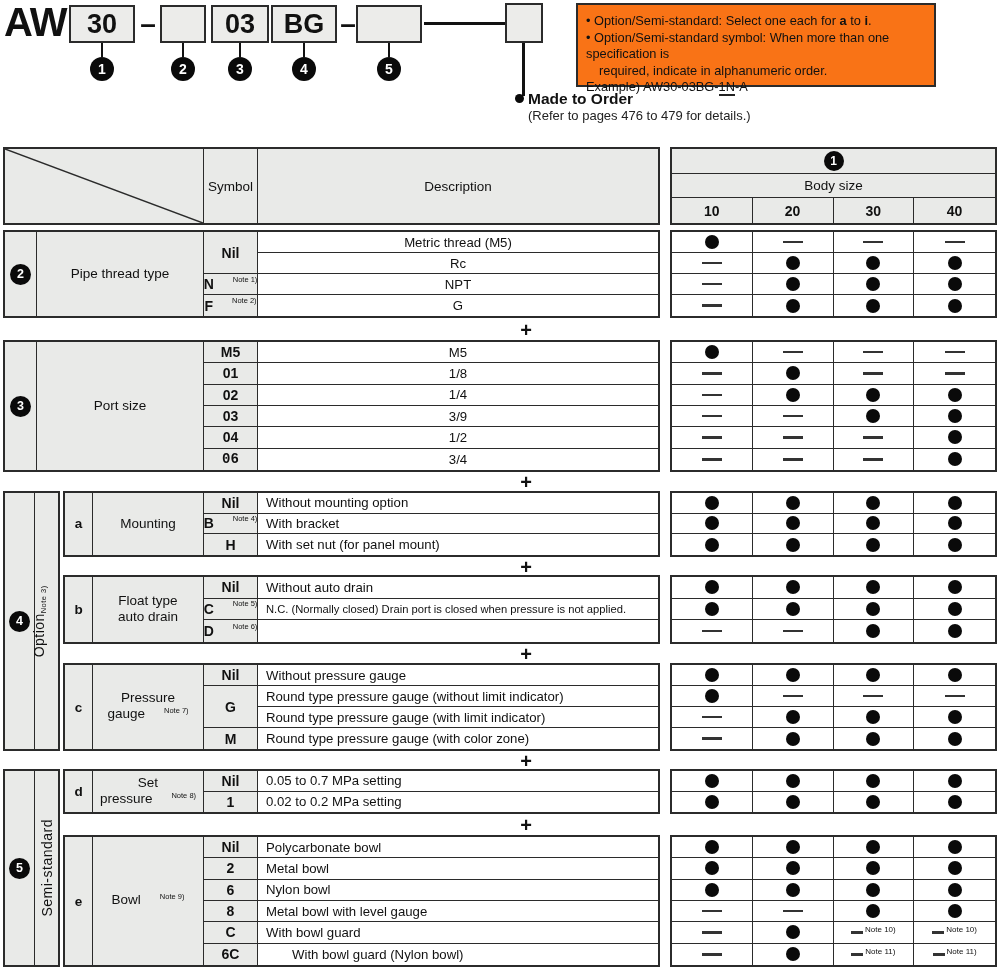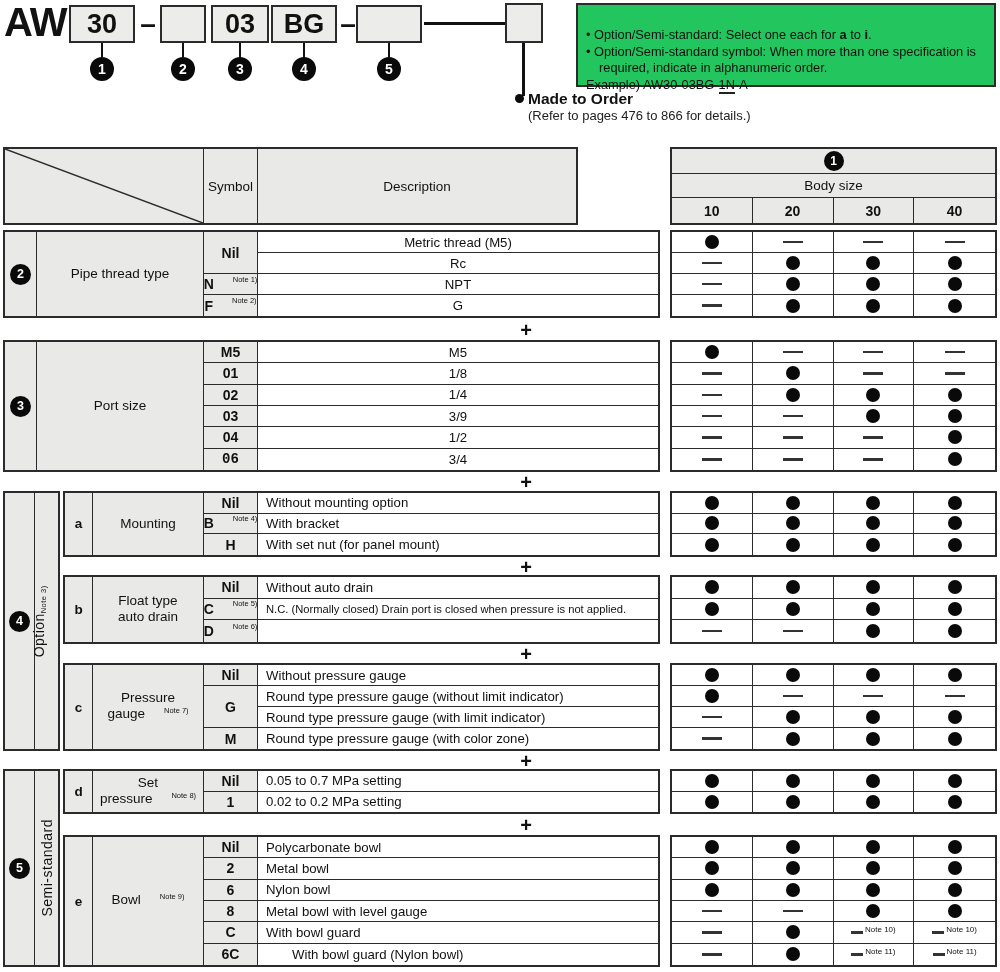--- a/index.html
+++ b/index.html
@@ -10,21 +10,21 @@
 .pndash{position:absolute;font-weight:bold;font-size:28px;text-align:center}
 .vline{position:absolute;background:#111}
 .hline{position:absolute;background:#111}
 .callout{background:#0a0a0a;color:#fff;border-radius:50%;display:flex;align-items:center;justify-content:center;font-weight:bold}
 .c24{width:24px;height:24px;font-size:14px}
 .c20{width:20px;height:20px;font-size:12px}
 .c22{width:21px;height:21px;font-size:12.5px}
 .bullet{position:absolute;width:9px;height:9px;border-radius:50%;background:#0a0a0a}
 .mto-title{position:absolute;font-weight:bold;font-size:15.5px}
 .mto-sub{position:absolute;font-size:13px;color:#222}
-.infobox{position:absolute;left:576px;top:3px;width:420px;height:84px;border:2px solid #2b2b2b;background:#22c55e;padding:22px 8px;font-size:12.8px;line-height:16.5px}
+.infobox{position:absolute;left:576px;top:3px;width:360px;height:84px;border:2px solid #2b2b2b;background:#f97316;padding:8px 8px;font-size:12.8px;line-height:16.5px}
 .infobox .ind{padding-left:13px}
 .uline{border-bottom:2px solid #222;padding-bottom:0px}
 .grid{display:grid;position:absolute;border:2px solid #2b2b2b;background:#fff}
 .cell{display:flex;align-items:center;justify-content:center;position:relative;min-width:0}
 .gray{background:#e9eae8}
 .br{border-right:1.5px solid #2b2b2b}
 .bb{border-bottom:1.5px solid #2b2b2b}
 .hdrlbl{font-size:13.5px}
 .sizen{font-weight:bold;font-size:14px}
 .sym{font-weight:bold;font-size:14px}
@@ -66,30 +66,30 @@
 <div class="vline" style="left:388px;top:43px;width:2px;height:14px"></div>
 <div class="callout c24 abs" style="left:90px;top:57px">1</div>
 <div class="callout c24 abs" style="left:171px;top:57px">2</div>
 <div class="callout c24 abs" style="left:228px;top:57px">3</div>
 <div class="callout c24 abs" style="left:292px;top:57px">4</div>
 <div class="callout c24 abs" style="left:377px;top:57px">5</div>
 
 <div class="vline" style="left:522px;top:43px;width:2.5px;height:53px"></div>
 <div class="bullet" style="left:515px;top:94px"></div>
 <div class="mto-title" style="left:528px;top:90px">Made to Order</div>
-<div class="mto-sub" style="left:528px;top:108px">(Refer to pages 476 to 866 for details.)</div>
+<div class="mto-sub" style="left:528px;top:108px">(Refer to pages 476 to 479 for details.)</div>
 
 <div class="infobox">
   <div><span>•</span> <span>Option/Semi-standard: Select one each for </span><b>a</b><span> to </span><b>i</b><span>.</span></div>
   <div><span>•</span> <span>Option/Semi-standard symbol: When more than one specification is</span></div>
   <div class="ind">required, indicate in alphanumeric order.</div>
   <div><span>Example) AW30-03BG-</span><span class="uline">1N</span><span>-A</span></div>
 </div>
 
-<div class="grid" style="left:3px;top:147px;width:575px;height:78px;grid-template-columns:199px 54px 1fr">
+<div class="grid" style="left:3px;top:147px;width:657px;height:78px;grid-template-columns:199px 54px 1fr">
   <div class="cell gray br">
     <svg class="diagsvg" viewBox="0 0 100 100" preserveAspectRatio="none">
         <line x1="0" y1="0" x2="100" y2="100" stroke="#2b2b2b" stroke-width="1.5" vector-effect="non-scaling-stroke"></line>
       </svg>
   </div>
   <div class="cell gray br hdrlbl">Symbol</div>
   <div class="cell gray hdrlbl">Description</div>
 </div>
 <div class="grid" style="left:670px;top:147px;width:327px;height:78px;grid-template-rows:1fr 1fr 1fr;grid-template-columns:1fr">
   <div class="cell gray bb">

